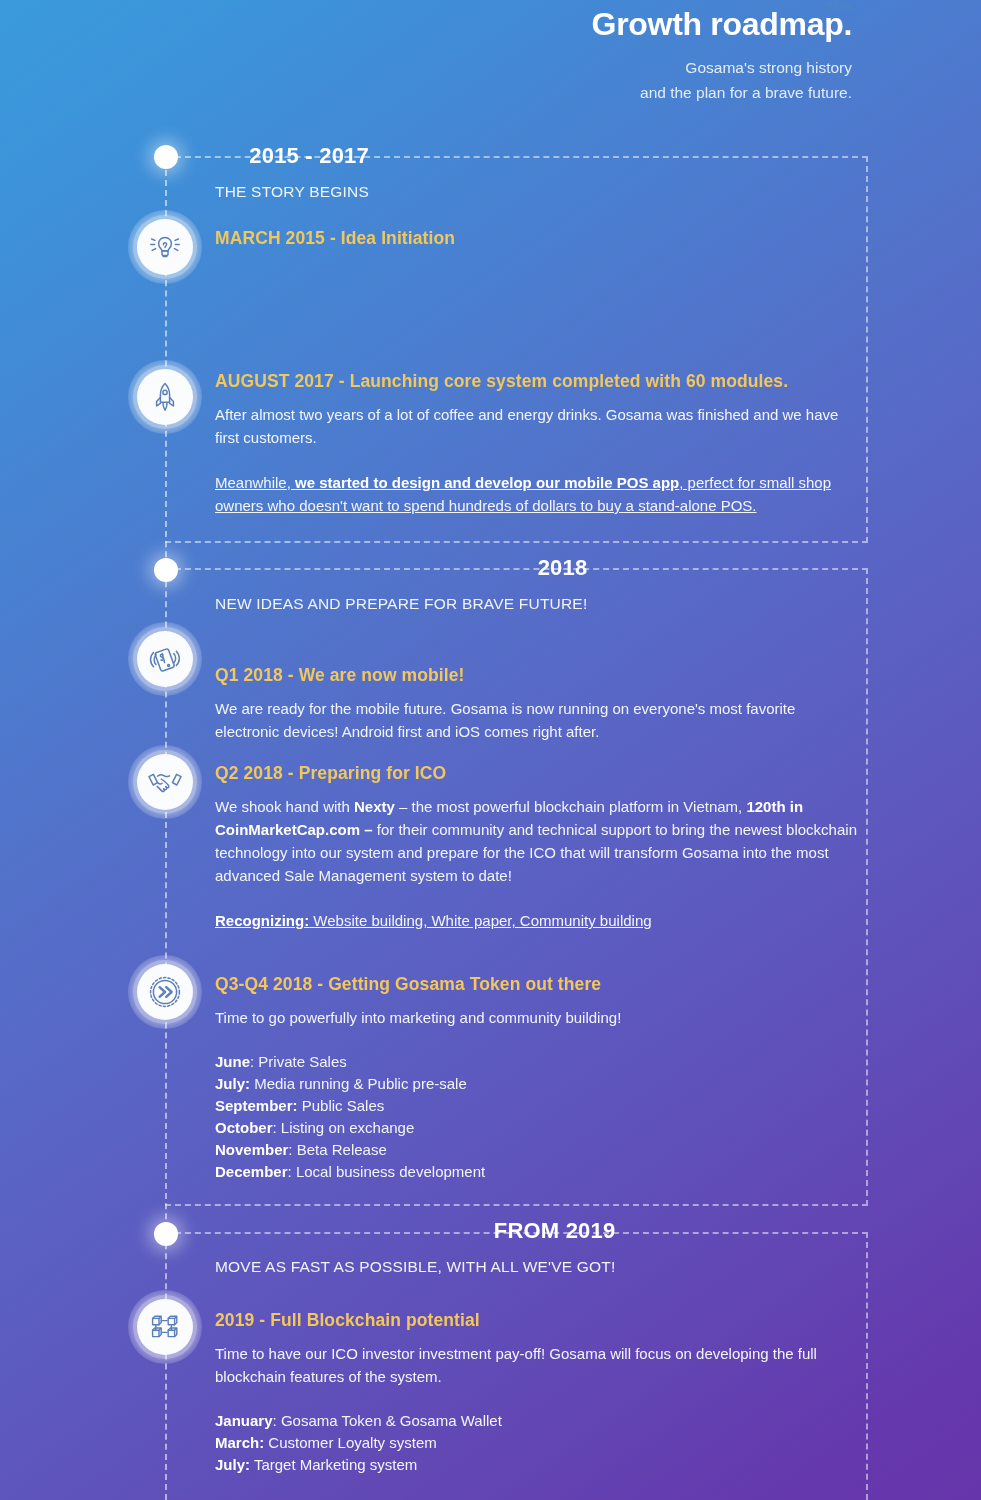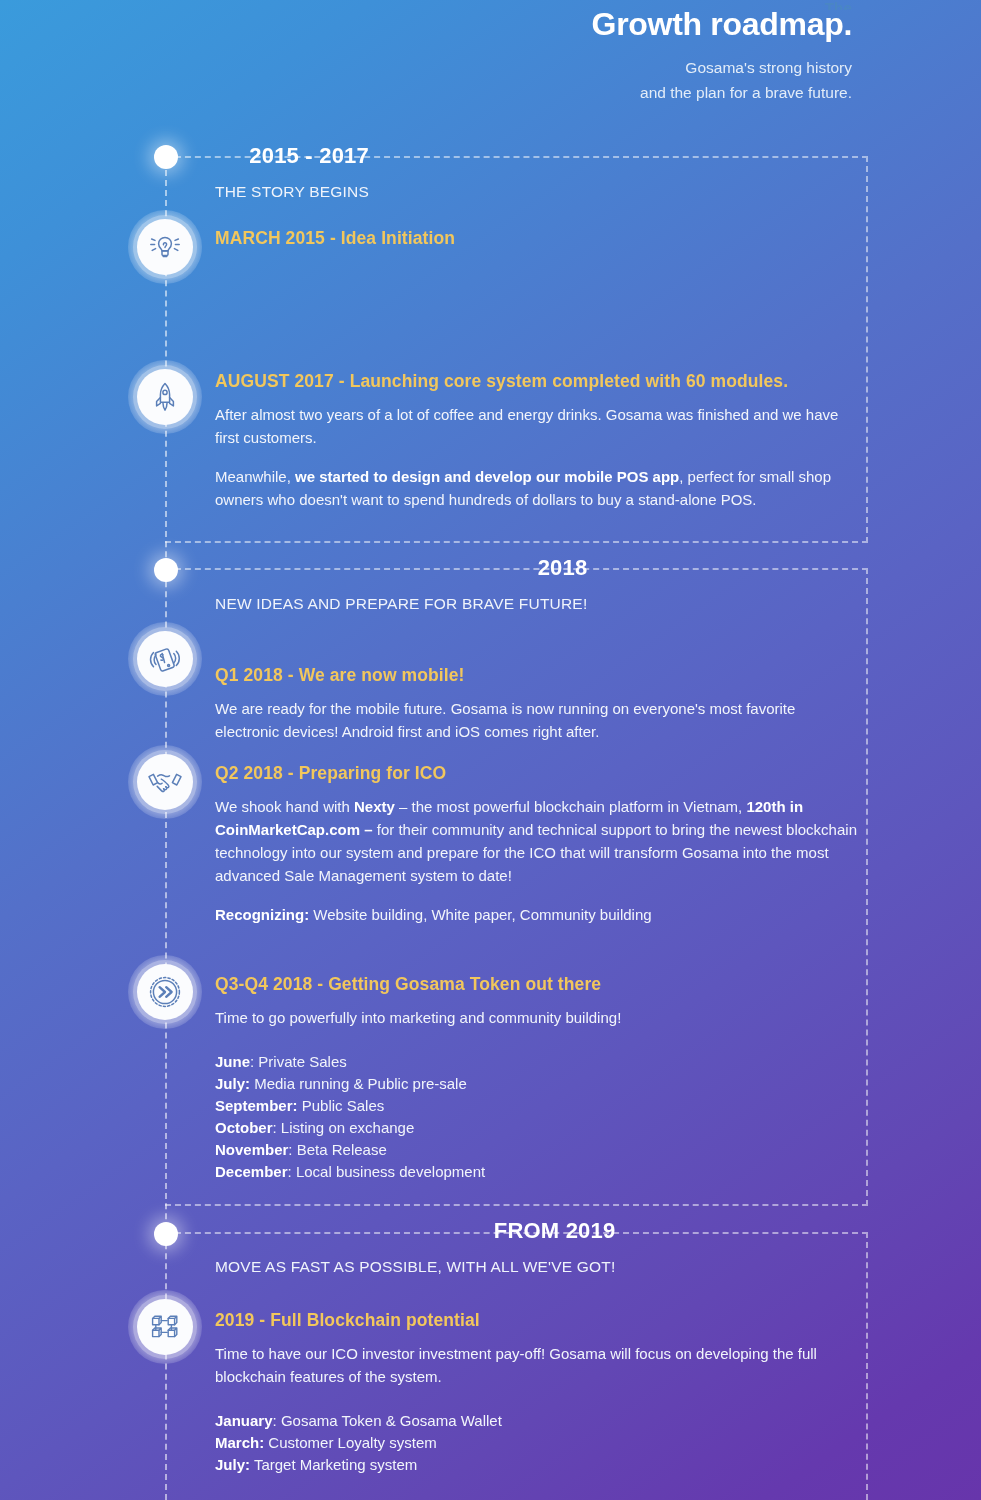--- a/index.html
+++ b/index.html
@@ -85,21 +85,21 @@
   .item{ position:absolute; left:215px; width:645px; }
   .item-title{
     font-size:17.5px; font-weight:700; color:#f2c75c; letter-spacing:.1px;
   }
   .para{
     font-size:15px; line-height:23px; color:#f2f5fb; margin-top:11px;
   }
   .para b{ font-weight:700; color:#ffffff; }
   .list{ margin-top:22px; font-size:15px; line-height:22px; color:#f2f5fb; }
   .list b{ font-weight:700; color:#ffffff; }
-  .gap{ margin-top:16px; }
+  .gap{ margin-top:22px;text-decoration:underline; }
 </style>
 </head>
 <body>
 
 <div class="hero">
   <div class="hero-pre">The</div>
   <h1 class="hero-title">Growth roadmap.</h1>
   <div class="hero-sub">
     <div>Gosama's strong history</div>
     <div>and the plan for a brave future.</div>

